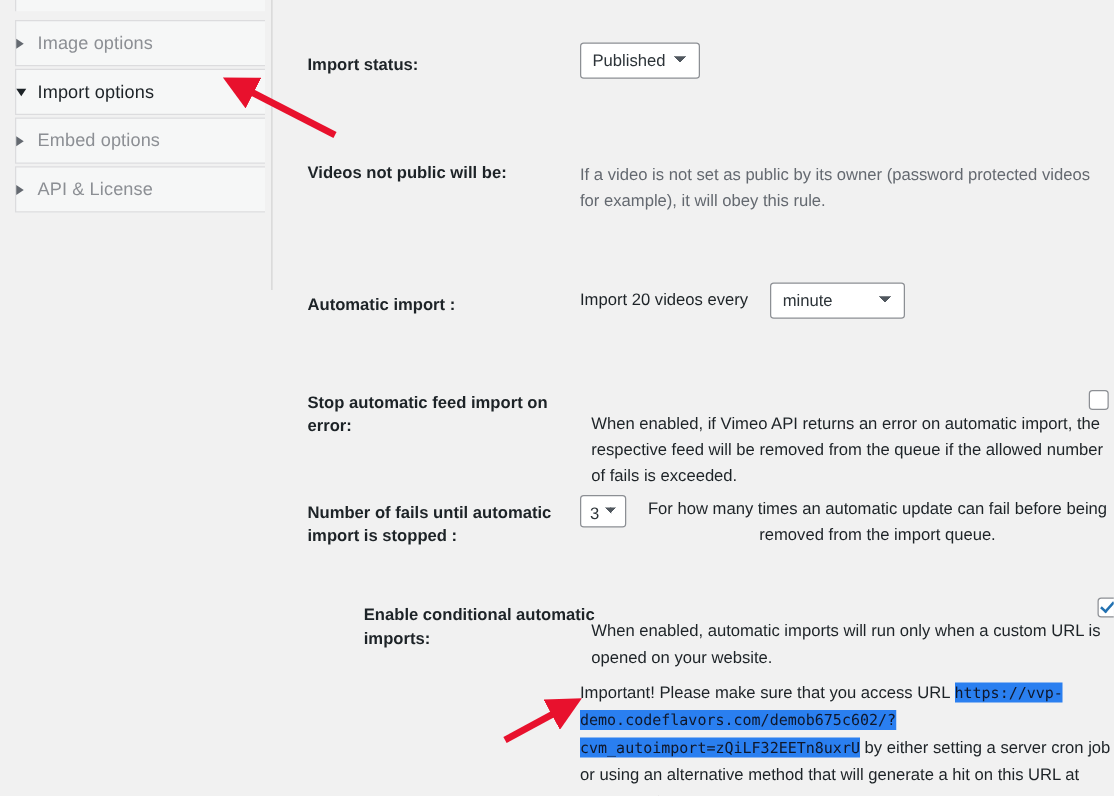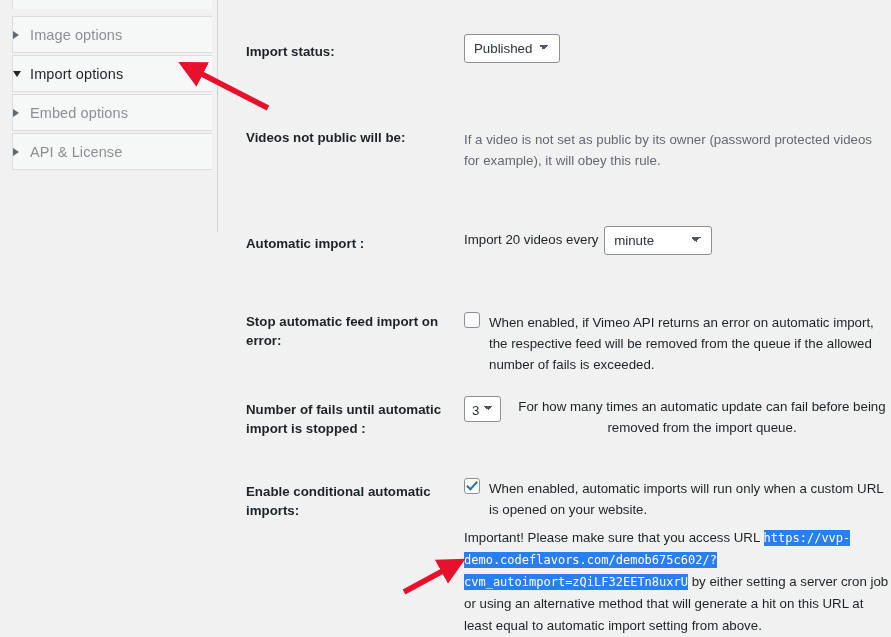--- a/index.html
+++ b/index.html
@@ -184,38 +184,39 @@
     top: 0px;
     width: 4px;
     height: 9px;
     border: solid #2271b1;
     border-width: 0 2px 2px 0;
     transform: rotate(42deg);
   }
 
   .cb-row {
     display: flex;
-    align-items: flex-start;
+    align-items: flex-end;
+    flex-direction: column;
   }
   .cb-text {
     margin-left: 9px;
     color: #1d2327;
     font-size: 13.3px;
     line-height: 21px;
   }
 
   
   .url-line {
     font-size: 13.3px;
     line-height: 22px;
     color: #1d2327;
   }
   .sel {
     background: #2a7ff0;
-    color: #ffffff;
+    color: #0f172a;
     font-family: "DejaVu Sans Mono", monospace;
     font-size: 12px;
     padding: 1px 0;
     white-space: pre;
   }
 
   
   .arrow {
     position: absolute;
     pointer-events: none;
@@ -269,21 +270,21 @@
     <div class="row-label" style="top:8px;">Videos not public will be:</div>
     <div class="row-field">
       <div class="help" style="margin-top:9px; width:420px;">If a video is not set as public by its owner (password protected videos for example), it will obey this rule.</div>
     </div>
   </div>
 
   <div class="row" style="top:226px;">
     <div class="row-label" style="top:8px;">Automatic import :</div>
     <div class="row-field">
       <span class="inline-text">Import 20 videos every</span>
-      <select style="margin-left:2px; min-width:108px;">
+      <select style="margin-left:14px; min-width:108px;">
         <option>minute</option>
       </select>
     </div>
   </div>
 
   <div class="row" style="top:312px;">
     <div class="row-label" style="top:0px;">Stop automatic feed import on error:</div>
     <div class="row-field">
       <div class="cb-row" style="width:423px;">
         <span class="cb"></span>
@@ -296,21 +297,21 @@
     <div class="row-label" style="top:4px;">Number of fails until automatic import is stopped :</div>
     <div class="row-field">
       <select class="small" style="float:left; margin-right:7px;">
         <option>3</option>
       </select>
       <div class="inline-text" style="color:#1d2327;">For how many times an automatic update can fail before being removed from the import queue.</div>
     </div>
   </div>
 
   <div class="row" style="top:478px;">
-    <div class="row-label" style="top:4px;">Enable conditional automatic imports:</div>
+    <div class="row-label" style="top:4px;margin-left:45px;">Enable conditional automatic imports:</div>
     <div class="row-field">
       <div class="cb-row" style="width:430px;">
         <span class="cb checked"></span>
         <span class="cb-text">When enabled, automatic imports will run only when a custom URL is opened on your website.</span>
       </div>
       <div class="url-line" style="margin-top:7px; width:430px;">
         <span>Important! Please make sure that you access URL</span>
         <span class="sel">https://vvp-</span><wbr>
         <span class="sel">demo.codeflavors.com/demob675c602/?</span><wbr>
         <span class="sel">cvm_autoimport=zQiLF32EETn8uxrU</span>

